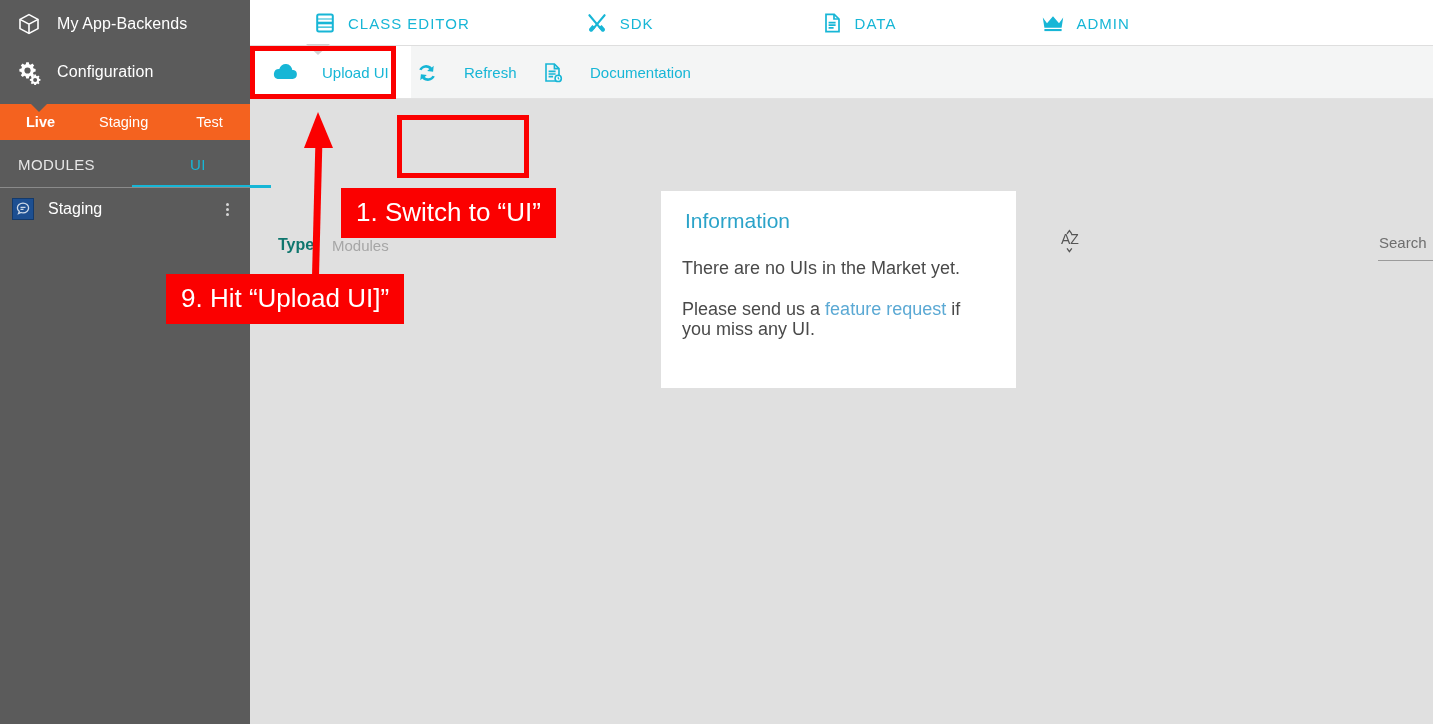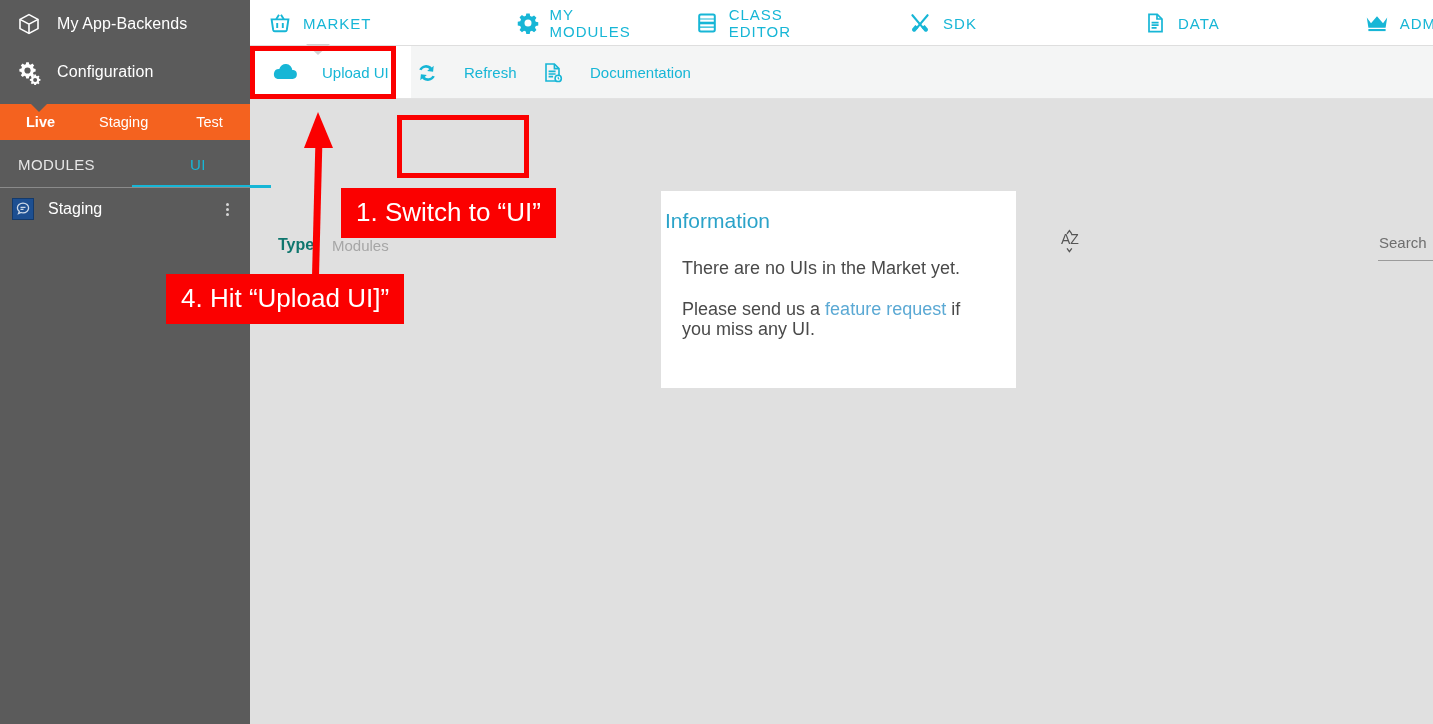--- a/index.html
+++ b/index.html
@@ -214,21 +214,21 @@
   }
 
   
   .info-card {
     position: absolute; left: 661px; top: 191px;
     width: 355px; height: 197px;
     background: #ffffff;
   }
   .info-card h2 {
     font-size: 21px; font-weight: normal; color: #2ba3c9;
-    margin: 18px 0 0 4px;
+    margin: 18px 0 0 24px;
   }
   .info-card p {
     font-size: 18px; color: #4a4a4a;
     margin: 0 0 0 21px; line-height: 20px;
     width: 308px;
   }
   .info-card p.p1 { margin-top: 25px; }
   .info-card p.p2 { margin-top: 21px; }
   .info-card a { color: #5ba9d4; text-decoration: none; margin-top: 24px; }
 
@@ -308,40 +308,21 @@
             <i></i>
             <i></i>
             <i></i>
           </span>
       </div>
     </div>
   </div>
 
   <div class="topnav">
 
-    <div class="nav-item" id="nav-market">
-      <span class="nav-ico">
-        <svg width="22" height="22" viewBox="0 0 22 22" fill="none" stroke="#17b6d6" stroke-width="1.9">
-          <path d="M7.2 7.2 10 2.8M14.8 7.2 12 2.8"></path>
-          <path d="M2.6 7.4h16.8l-1.6 10.6a1.6 1.6 0 0 1-1.6 1.3H5.8a1.6 1.6 0 0 1-1.6-1.3z"></path>
-          <path d="M8.2 11v5M13.8 11v5"></path>
-        </svg>
-      </span>
-      <span class="nav-label">MARKET</span>
-    </div>
-
-    <div class="nav-item" id="nav-mymodules">
-      <span class="nav-ico">
-        <svg width="22" height="22" viewBox="0 0 22 22" fill="#17b6d6">
-          <path d="M9.3 1.6h3.4l.45 2.5 1.8.75 2.1-1.45 2.4 2.4-1.45 2.1.75 1.8 2.5.45v3.4l-2.5.45-.75 1.8 1.45 2.1-2.4 2.4-2.1-1.45-1.8.75-.45 2.5H9.3l-.45-2.5-1.8-.75-2.1 1.45-2.4-2.4 1.45-2.1-.75-1.8-2.5-.45V9.7l2.5-.45.75-1.8L2.55 5.35l2.4-2.4 2.1 1.45 1.8-.75z"></path>
-          <circle cx="11" cy="11" r="3.5" fill="#ffffff"></circle>
-        </svg>
-      </span>
-      <span class="nav-label">MY MODULES</span>
-    </div>
+
 
     <div class="nav-item" id="nav-classeditor">
       <span class="nav-ico">
         <svg width="22" height="22" viewBox="0 0 22 22" fill="none" stroke="#17b6d6" stroke-width="2">
           <rect x="3.2" y="2.6" width="15.6" height="16.8" rx="1.6"></rect>
           <path d="M3.2 11h15.6" stroke-width="2.6"></path>
           <path d="M3.2 7h15.6M3.2 15.2h15.6" stroke-width="1.2"></path>
         </svg>
       </span>
       <span class="nav-label">CLASS EDITOR</span>
@@ -453,15 +434,15 @@
 
   <div class="anno-box" id="anno-upload-box"></div>
   <div class="anno-box" id="anno-toggle-box"></div>
 
   <svg class="anno-arrow" width="70" height="210" viewBox="0 0 70 210">
     <path d="M29 210 L33 52" stroke="#fb0000" stroke-width="7" fill="none"></path>
     <path d="M32 26 L47 62 L18 62 Z" fill="#fb0000"></path>
   </svg>
 
   <div class="anno-tag" id="anno-tag-1">1. Switch to “UI”</div>
-  <div class="anno-tag" id="anno-tag-2">4. Hit “Upload UI]”</div>
+  <div class="anno-tag" id="anno-tag-2">9. Hit “Upload UI]”</div>
 
 </div>
 
 </body></html>

